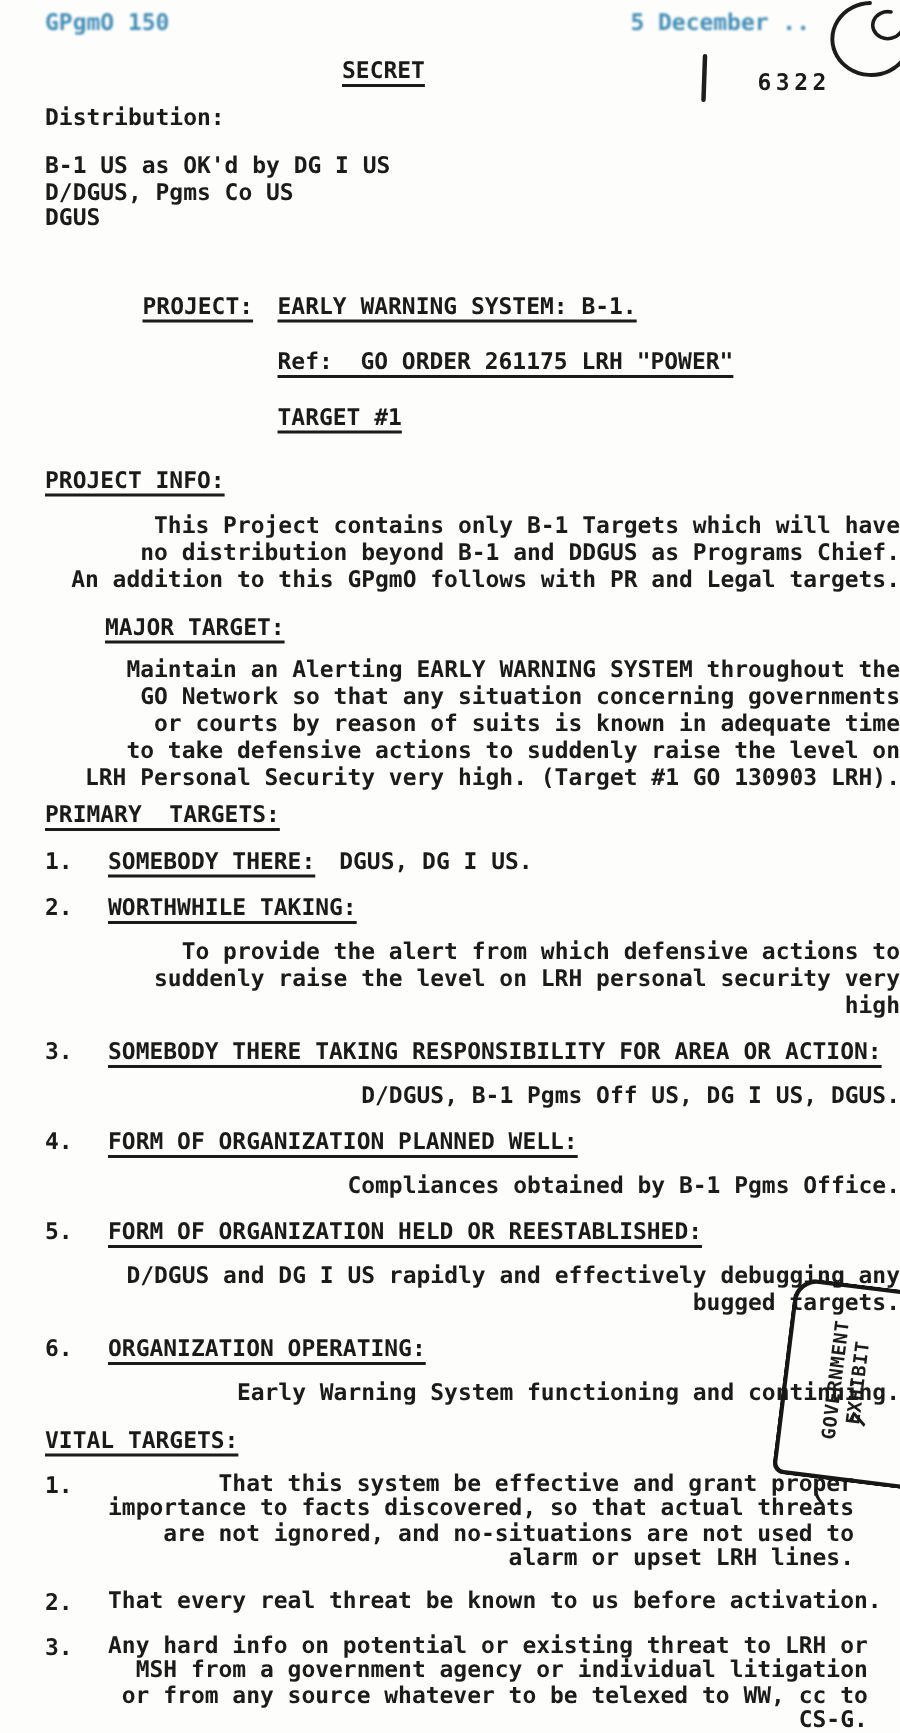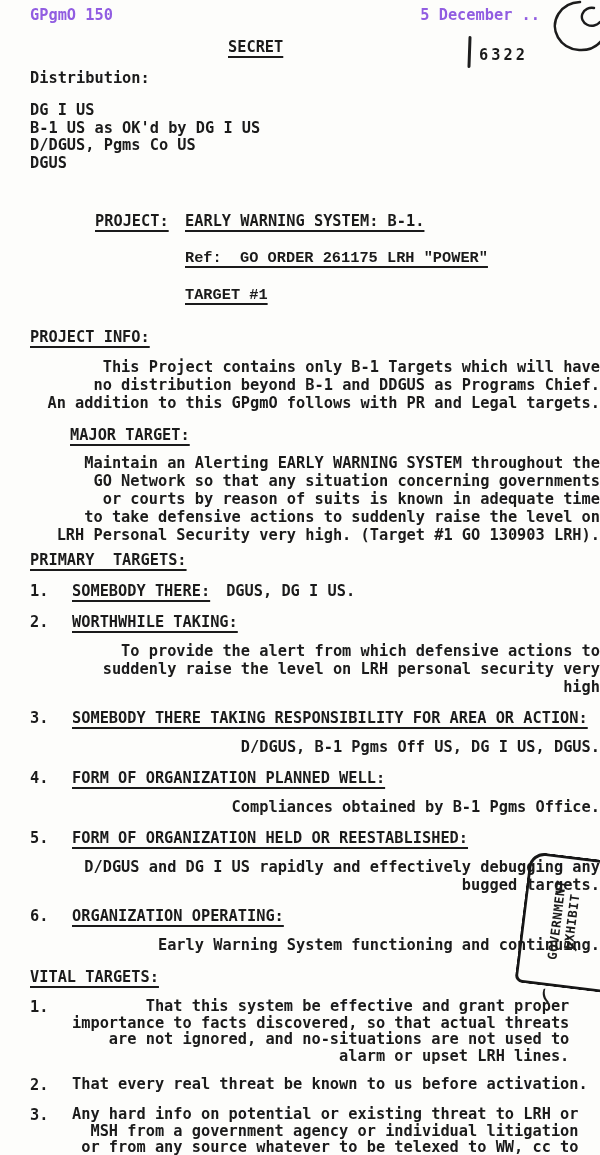--- a/index.html
+++ b/index.html
@@ -8,34 +8,34 @@
     background:#fdfdfb;
     font-family:"DejaVu Sans Mono","Liberation Mono",monospace;
     font-weight:bold;
     color:#1b1b1b;
     font-size:15.3px;
     -webkit-font-smoothing:antialiased;
   }
   .page{position:absolute;inset:0;padding:6px 0 0 30px;}
   .u{text-decoration:underline;text-underline-offset:4px;text-decoration-thickness:1.6px;white-space:pre;}
   .pre{white-space:pre-line;text-align:right;}
-  .faint{color:#6d28d9;opacity:.75;filter:blur(.6px);}
+  .faint{color:#0369a1;opacity:.75;filter:blur(.6px);}
   
   .hdr-row{display:flex;justify-content:space-between;padding-right:60px;height:18px;}
   .secret{margin-top:14px;margin-left:198px;display:inline-block;}
-  .exhibit-no{position:absolute;left:479px;top:46px;letter-spacing:3px;}
+  .exhibit-no{position:absolute;left:505px;top:46px;letter-spacing:3px;}
   .bracket{position:absolute;left:468px;top:36px;width:3px;height:32px;background:#1e1e1e;transform:rotate(2deg);border-radius:2px;}
   .corner-circle{position:absolute;right:0;top:0;}
   .dist-label{margin-top:13px;}
   .dist-list{margin-top:15px;line-height:17.5px;}
   
   .proj{margin-top:40px;}
   .proj-row1{margin-left:65px;}
   .proj-row1 .plabel{display:inline-block;width:90px;}
-  .proj-row{margin-left:155px;margin-top:19px;font-family:Liberation Mono, monospace;}
+  .proj-row{margin-left:155px;margin-top:19px;}
   
   .sect-head{margin-top:24px;}
   .sect-body{margin-top:12px;line-height:18px;}
   .sect-head.major{margin-top:14px;padding-left:40px;}
   .sect-body.major{margin-top:10px;}
   .sect-head.primary{margin-top:7px;}
   
   .item-head{margin-top:13px;display:flex;}
   .item-head .num{width:42px;flex:0 0 42px;}
   .item-head .inline{margin-left:16px;white-space:pre;}
@@ -80,21 +80,20 @@
 
   <div>
     <span class="secret u">SECRET</span>
   </div>
 
   <div class="bracket"></div>
   <span class="exhibit-no">6322</span>
 
   <div class="dist-label">Distribution:</div>
   <div class="dist-list">
-    <div>DG I US</div>
     <div>B-1 US as OK'd by DG I US</div>
     <div>D/DGUS, Pgms Co US</div>
     <div>DGUS</div>
   </div>
 
   <div class="proj">
     <div class="proj-row1">
       <span class="plabel u">PROJECT:</span><span class="u">EARLY WARNING SYSTEM: B-1.</span>
     </div>
     <div class="proj-row">

